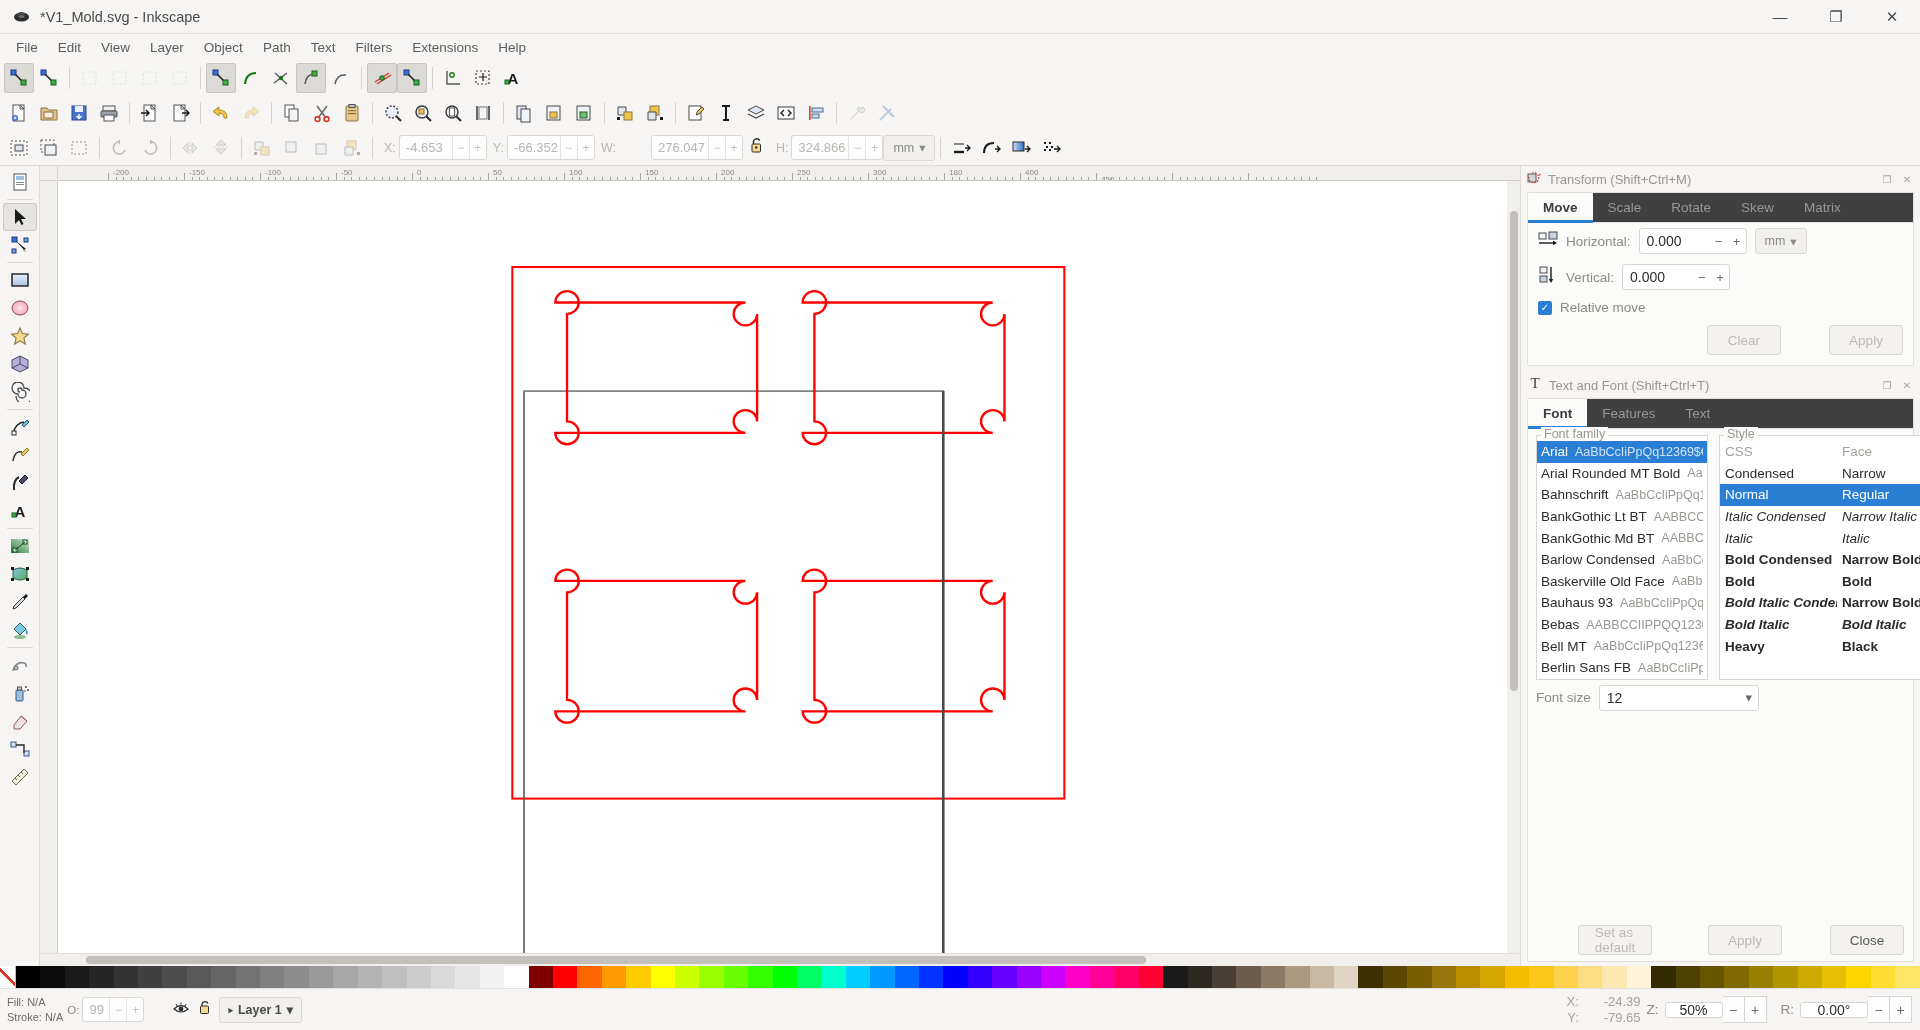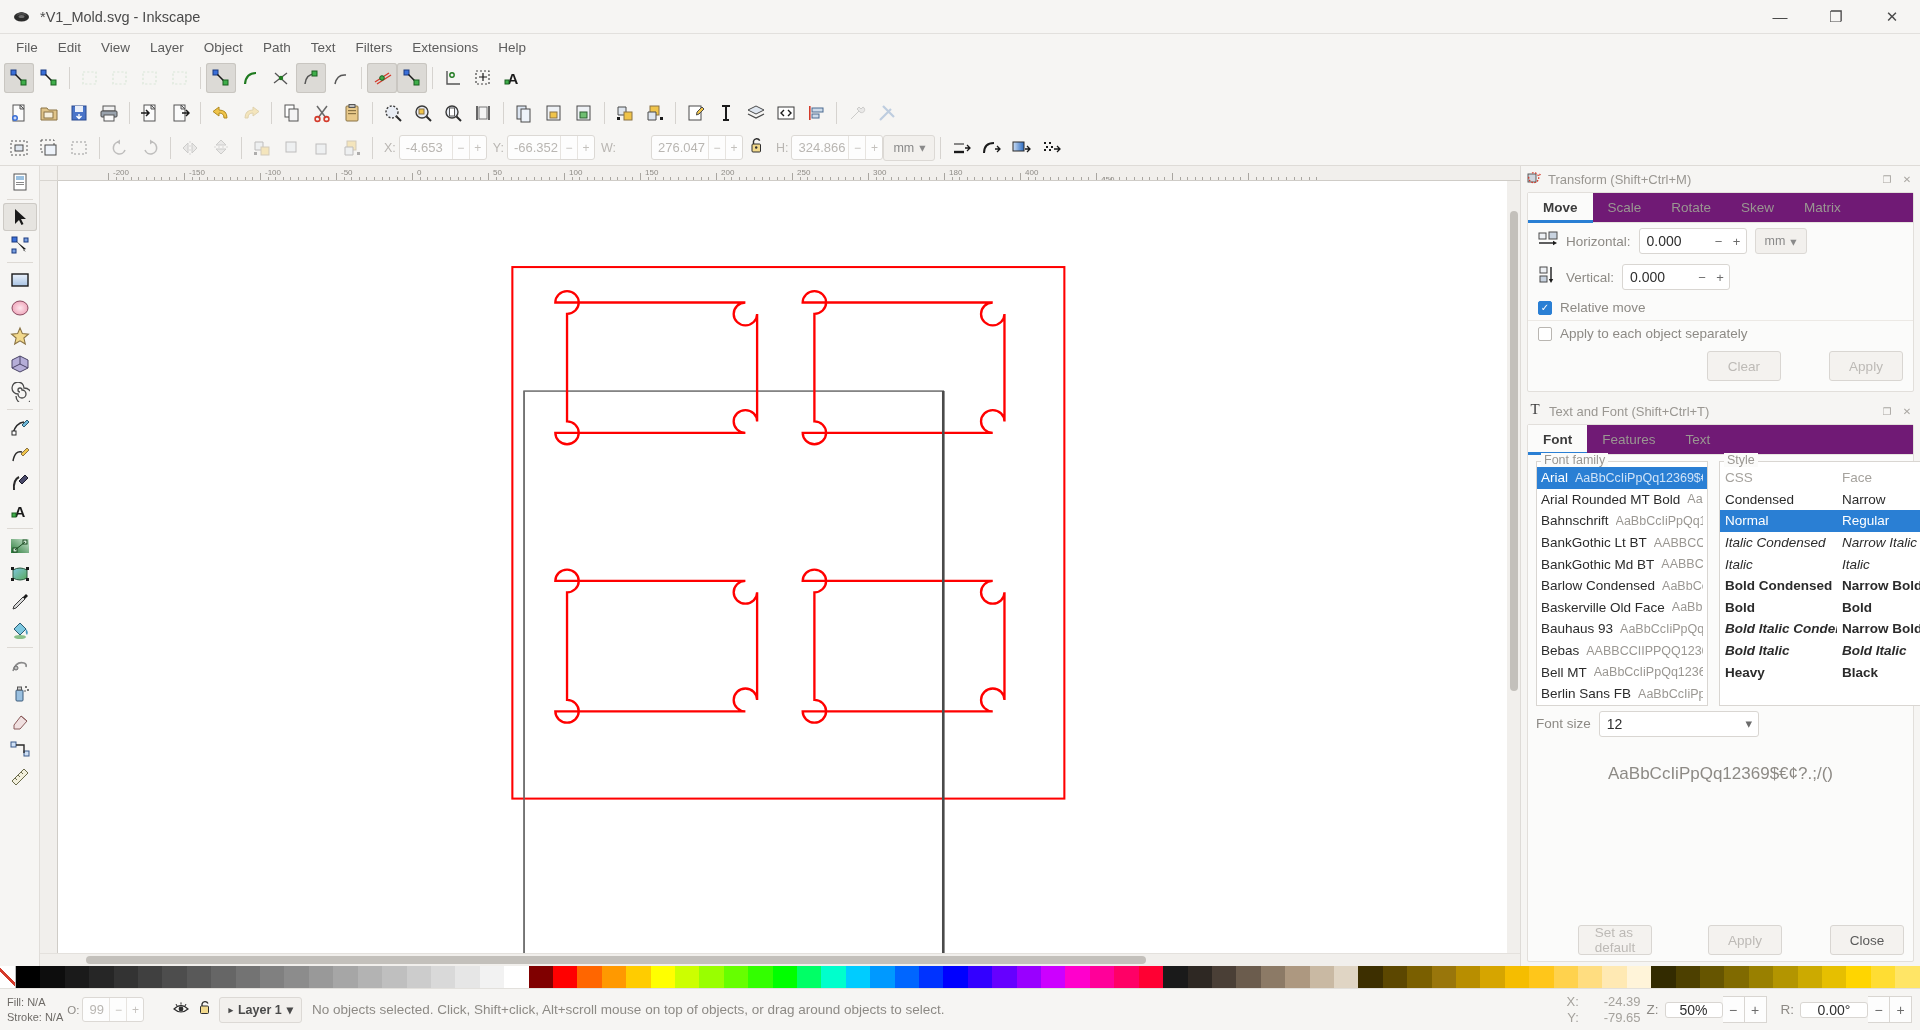--- a/index.html
+++ b/index.html
@@ -82,21 +82,21 @@
   
   .docks { width:400px; background:#f6f5f3; display:flex; flex-direction:column; border-left:1px solid #dedbd7; flex:0 0 400px;}
   .dockhead {
     height:26px; display:flex; align-items:center; gap:6px; padding:0 6px; flex:0 0 26px;
   }
   .dockhead .dtitle { font-size:13px; color:#9a9792; }
   .dockhead .dspacer { flex:1; }
   .dockbtn { width:14px; height:14px; display:flex; align-items:center; justify-content:center; color:#a9a6a1; font-size:10px; }
   .dockbody { background:#fbfbfa; border:1px solid #e2dfdb; margin:0 6px 4px 6px; border-radius:2px; }
 
-  .tabs { display:flex; border-bottom:1px solid #e6e3df; background:#701a75; }
+  .tabs { display:flex; border-bottom:1px solid #e6e3df; background:#404040; }
   .tab { padding:7px 15px; font-size:13.5px; color:#9a9792; position:relative; }
   .tab.active { color:#3c3c3c; font-weight:bold; background:#fbfbfa; }
   .tab.active::after { content:""; position:absolute; left:0; right:0; bottom:-1px; height:3px; background:#2a7fd4; }
 
   .rowline { display:flex; align-items:center; padding:5px 10px; gap:8px; }
   .rlabel { font-size:13.5px; color:#8d8a85; }
   .tfield {
     height:26px; min-width:108px; background:#fff; border:1px solid #d9d6d2; border-radius:3px;
     display:flex; align-items:center; padding-left:7px; font-size:14px; color:#2e2e2e;
   }
@@ -1065,24 +1065,20 @@
             <span class="spin">
                 <span>−</span>
                 <span>+</span>
               </span>
           </div>
         </div>
         <div class="rowline">
           <span class="chk on">✓</span>
           <span class="rlabel">Relative move</span>
         </div>
-        <div class="rowline" style="border-top:1px solid #ecE9e5;">
-          <span class="chk"></span>
-          <span class="rlabel">Apply to each object separately</span>
-        </div>
         <div class="rowline" style="justify-content:flex-end; padding-bottom:10px;">
           <div class="btn disabled">Clear</div>
           <div class="btn disabled">Apply</div>
         </div>
       </div>
 
       <div class="dockhead" style="margin-top:2px;">
         <span>
           <svg width="16" height="16" viewBox="0 0 16 16">
             <text x="8" y="13" font-family="Liberation Serif, serif" font-size="15" text-anchor="middle" fill="#3c3c3c">T</text>
@@ -1197,21 +1193,20 @@
         </div>
         <div class="rowline" style="padding-left:8px;">
           <span class="rlabel">Font size</span>
           <div class="tfield" style="min-width:160px;">
             <span>12</span>
             <span class="spin" style="margin-left:auto;">
                 <span>▾</span>
               </span>
           </div>
         </div>
-        <div class="preview">AaBbCcIiPpQq12369$€¢?.;/()</div>
         <div class="rowline" style="margin-top:auto; padding-bottom:6px;">
           <div class="btn disabled">Set as default</div>
           <span style="flex:1"></span>
           <div class="btn disabled">Apply</div>
           <div class="btn">Close</div>
         </div>
       </div>
 
     </div>
   </div>
@@ -1325,21 +1320,20 @@
       <svg width="14" height="17" viewBox="0 0 14 17">
         <path d="M4 7 V5 a3.2 3.2 0 0 1 6 -0.4" fill="none" stroke="#2e2e2e" stroke-width="1.3"></path>
         <rect x="2.5" y="7" width="8" height="7.5" rx="1" fill="#f2d98c" stroke="#2e2e2e"></rect>
       </svg>
     </span>
     <div class="layerbtn">
       <span style="font-size:9px;">▸</span>
       <span>Layer 1</span>
       <span>▾</span>
     </div>
-    <div class="statusmsg">No objects selected. Click, Shift+click, Alt+scroll mouse on top of objects, or drag around objects to select.</div>
     <span style="flex:1"></span>
     <div class="coordbox">
       <div><span>X:</span>
            <span style="display:inline-block;width:58px;">-24.39</span></div>
       <div><span>Y:</span>
            <span style="display:inline-block;width:58px;">-79.65</span></div>
     </div>
     <span class="rlabel" style="margin:0 6px;">Z:</span>
     <div class="zfield">50%</div>
     <div class="zspin">

